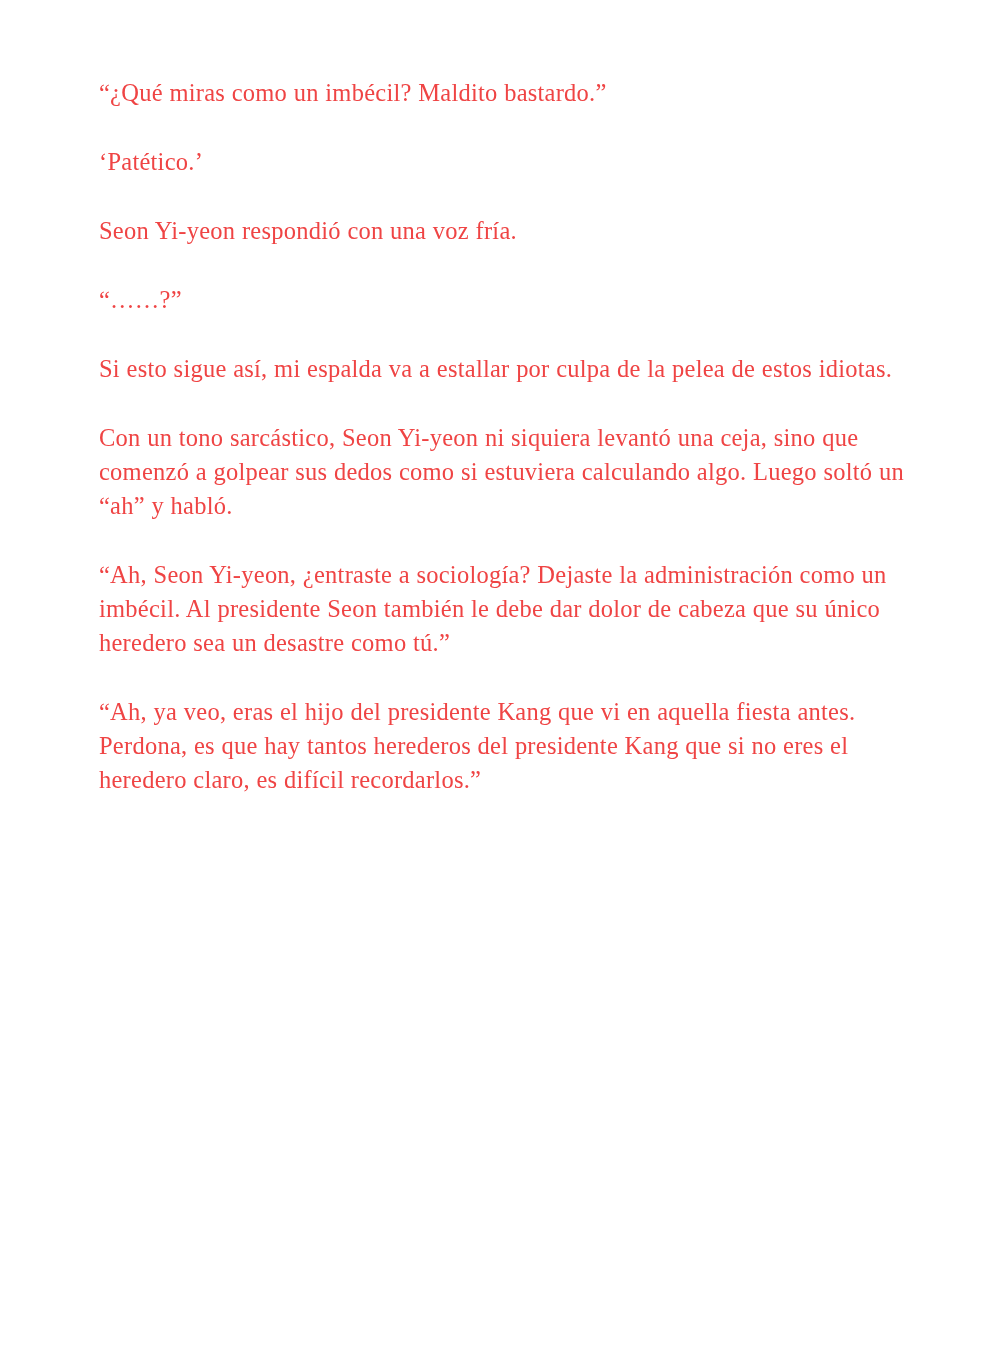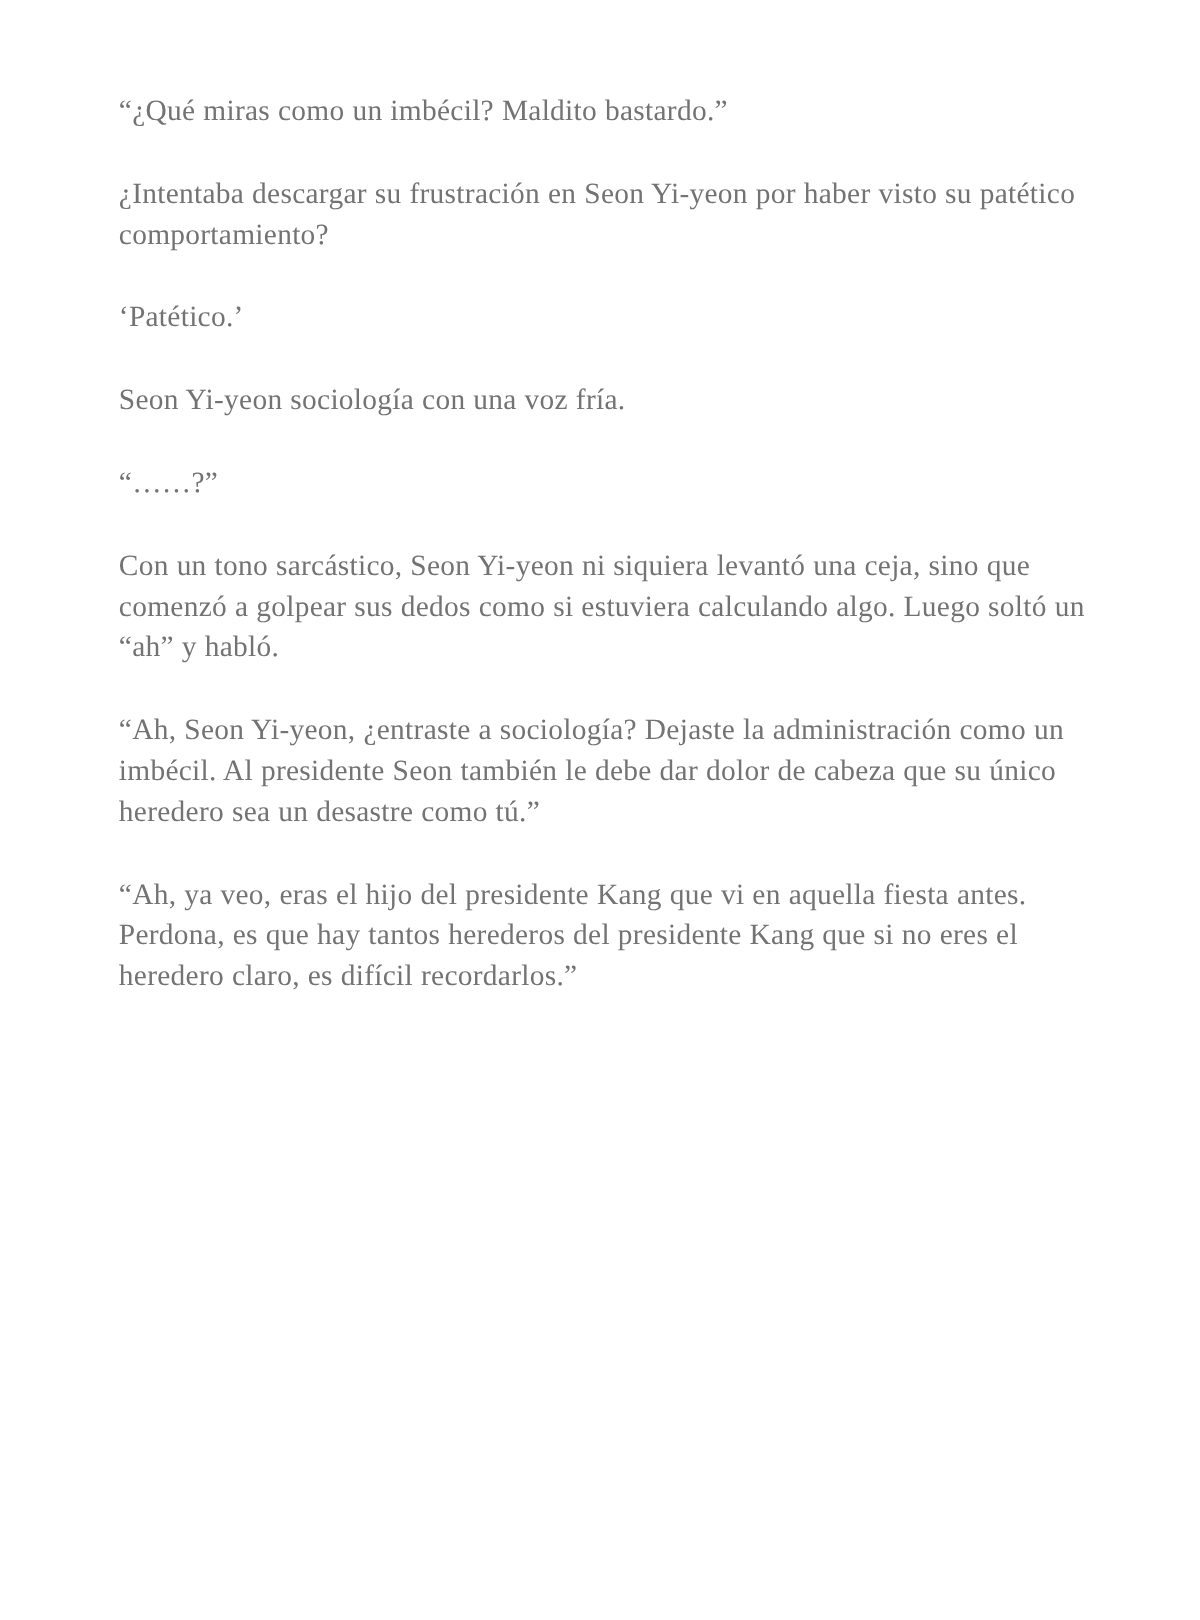--- a/index.html
+++ b/index.html
@@ -25,34 +25,34 @@
   .doc-body {
     width: 808px;
   }
   p.para {
     margin: 0 0 35px 0;
     font-size: 24.5px;
     line-height: 34px;
     text-align: left;
     letter-spacing: 0.01em;
     word-spacing: 0.01em;
-    color: #737373;
+    color: #ef4444;
     white-space: pre-wrap;
   }
   p.para:last-child {
     margin-bottom: 4px;
   }
 </style>
 </head>
 <body style="background-color: rgb(255, 255, 255);">
 
 <div class="page">
   <div class="doc-body">
     <p class="para">“¿Qué miras como un imbécil? Maldito bastardo.”</p>
-    <p class="para">¿Intentaba descargar su frustración en Seon Yi-yeon por haber visto su patético comportamiento?</p>
     <p class="para">‘Patético.’</p>
-    <p class="para">Seon Yi-yeon sociología con una voz fría.</p>
+    <p class="para">Seon Yi-yeon respondió con una voz fría.</p>
     <p class="para">“……?”</p>
+    <p class="para">Si esto sigue así, mi espalda va a estallar por culpa de la pelea de estos idiotas.</p>
     <p class="para">Con un tono sarcástico, Seon Yi-yeon ni siquiera levantó una ceja, sino que comenzó a golpear sus dedos como si estuviera calculando algo. Luego soltó un “ah” y habló.</p>
     <p class="para">“Ah, Seon Yi-yeon, ¿entraste a sociología? Dejaste la administración como un imbécil. Al presidente Seon también le debe dar dolor de cabeza que su único heredero sea un desastre como tú.”</p>
     <p class="para">“Ah, ya veo, eras el hijo del presidente Kang que vi en aquella fiesta antes. Perdona, es que hay tantos herederos del presidente Kang que si no eres el heredero claro, es difícil recordarlos.”</p>
   </div>
 </div>
 
 </body></html>

